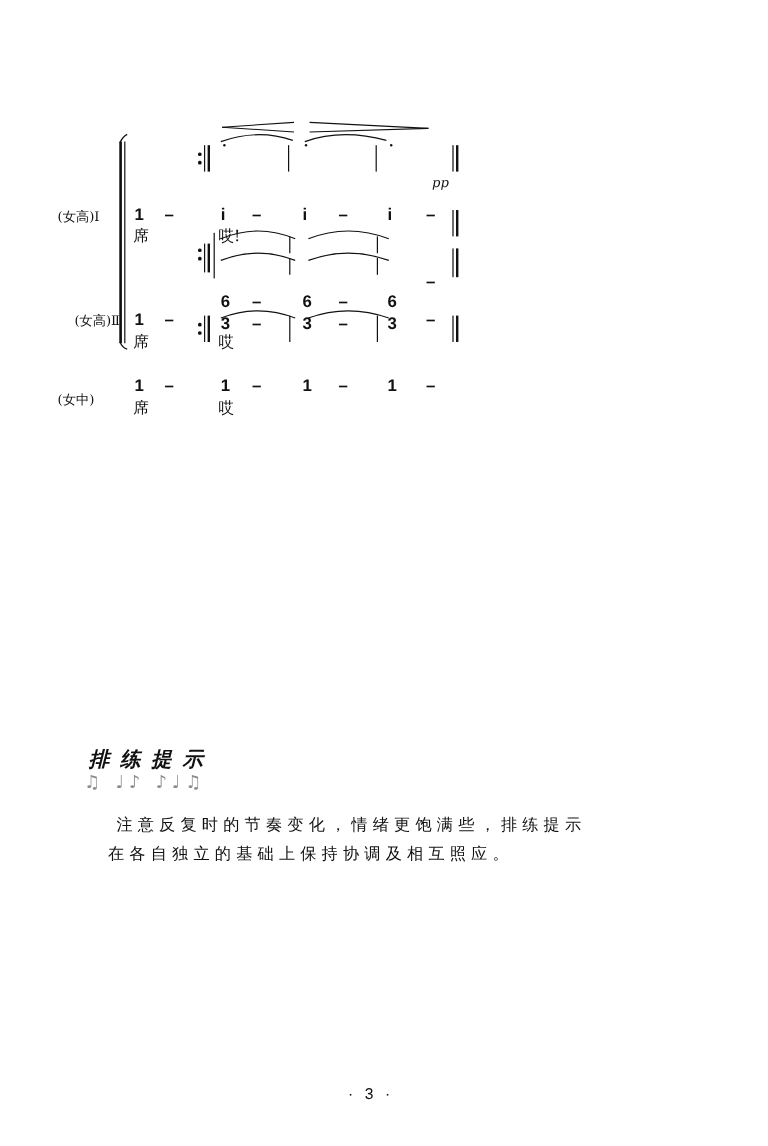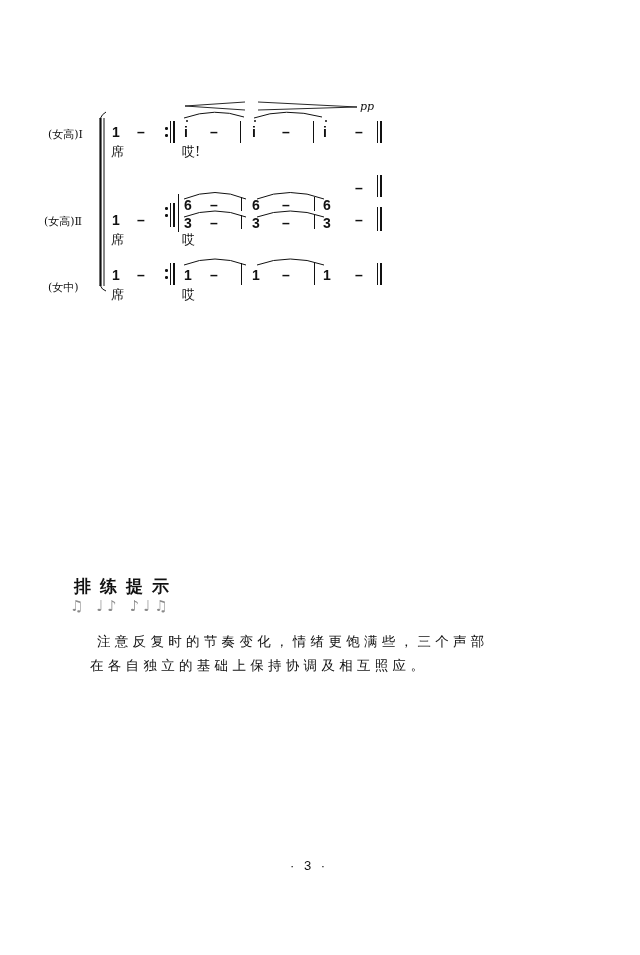--- a/index.html
+++ b/index.html
@@ -1,41 +1,41 @@
 <!DOCTYPE html>
 <html><head>
   <meta charset="utf-8">
   <style>
     * { margin: 0; padding: 0; box-sizing: border-box; }
     html, body { width: 640px; height: 955px; background: #ffffff; overflow: hidden; }
     body { position: relative; font-family: "DejaVu Sans", sans-serif; color: #111; }
 
-    .abs { position: absolute; }
+    .abs { position: absolute; margin-top: 46px; }
     .part-label { font-family: "DejaVu Serif", serif; font-size: 11px; white-space: nowrap; }
     .note { font-family: "Liberation Sans", sans-serif; font-weight: bold; font-size: 14px; line-height: 14px; }
     .dash { font-family: "Liberation Sans", sans-serif; font-weight: bold; font-size: 14px; line-height: 14px; }
     .lyric { font-family: "DejaVu Serif", serif; font-size: 13px; line-height: 14px; white-space: nowrap; }
     .barline { position: absolute; width: 1.3px; background: #111; }
     .thick { width: 2.2px; }
     .dotc { position: absolute; width: 2.5px; height: 2.5px; background: #111; border-radius: 50%; }
     .hl-dot { position: absolute; width: 2px; height: 2px; background: #111; border-radius: 50%; }
 
-    .section-title { font-family: "DejaVu Sans", sans-serif; font-weight: bold; font-size: 17px; letter-spacing: 9px; }
+    .section-title { font-family: "DejaVu Sans", sans-serif; font-weight: bold; font-size: 17px; letter-spacing: 9px; font-style: italic; }
     .music-deco { font-size: 15px; color: #8a8a8a; letter-spacing: 4px; }
     .body-text { font-family: "DejaVu Sans", sans-serif; font-size: 13.5px; letter-spacing: 4.3px; white-space: nowrap; }
     .page-num { font-family: "Liberation Sans", sans-serif; font-size: 13px; letter-spacing: 3px; }
     svg.overlay { position: absolute; left: 0; top: 0; }
   </style>
 </head>
 <body>
 
 <div>
 
   <div class="abs part-label" style="left:48px;top:127px;">(女高)Ⅰ</div>
-  <div class="abs part-label" style="left:44px;top:214px;">(女高)Ⅱ</div>
+  <div class="abs part-label" style="left:62px;top:214px;">(女高)Ⅱ</div>
   <div class="abs part-label" style="left:48px;top:280px;">(女中)</div>
 
   <svg class="overlay" width="640" height="955">
 
     <g>
       <line x1="100.5" y1="118" x2="100.5" y2="286" stroke="#111" stroke-width="2.2"></line>
       <line x1="104" y1="118" x2="104" y2="286" stroke="#111" stroke-width="1"></line>
       <path d="M100 119 Q102 114 106 112" stroke="#111" stroke-width="1" fill="none"></path>
       <path d="M100 285 Q102 290 106 291" stroke="#111" stroke-width="1" fill="none"></path>
     </g>
@@ -159,17 +159,17 @@
     <span class="abs note" style="left:323px;top:268px;">1</span>
     <span class="abs dash" style="left:355px;top:268px;">–</span>
     <div class="barline" style="left:377px;top:263px;height:22px;"></div>
     <div class="barline thick" style="left:380px;top:263px;height:22px;"></div>
   </div>
 </div>
 
 <div>
   <div class="abs section-title" style="left:74px;top:575px;">排练提示</div>
   <div class="abs music-deco" style="left:70px;top:597px;">♫ ♩♪ ♪♩♫</div>
-  <div class="abs body-text" style="left:97px;top:633px;">注意反复时的节奏变化，情绪更饱满些，三个声部</div>
+  <div class="abs body-text" style="left:97px;top:633px;">注意反复时的节奏变化，情绪更饱满些，排练提示</div>
   <div class="abs body-text" style="left:90px;top:657px;">在各自独立的基础上保持协调及相互照应。</div>
 </div>
 
 <div class="abs page-num" style="left:290px;top:858px;">· 3 ·</div>
 
 </body></html>

